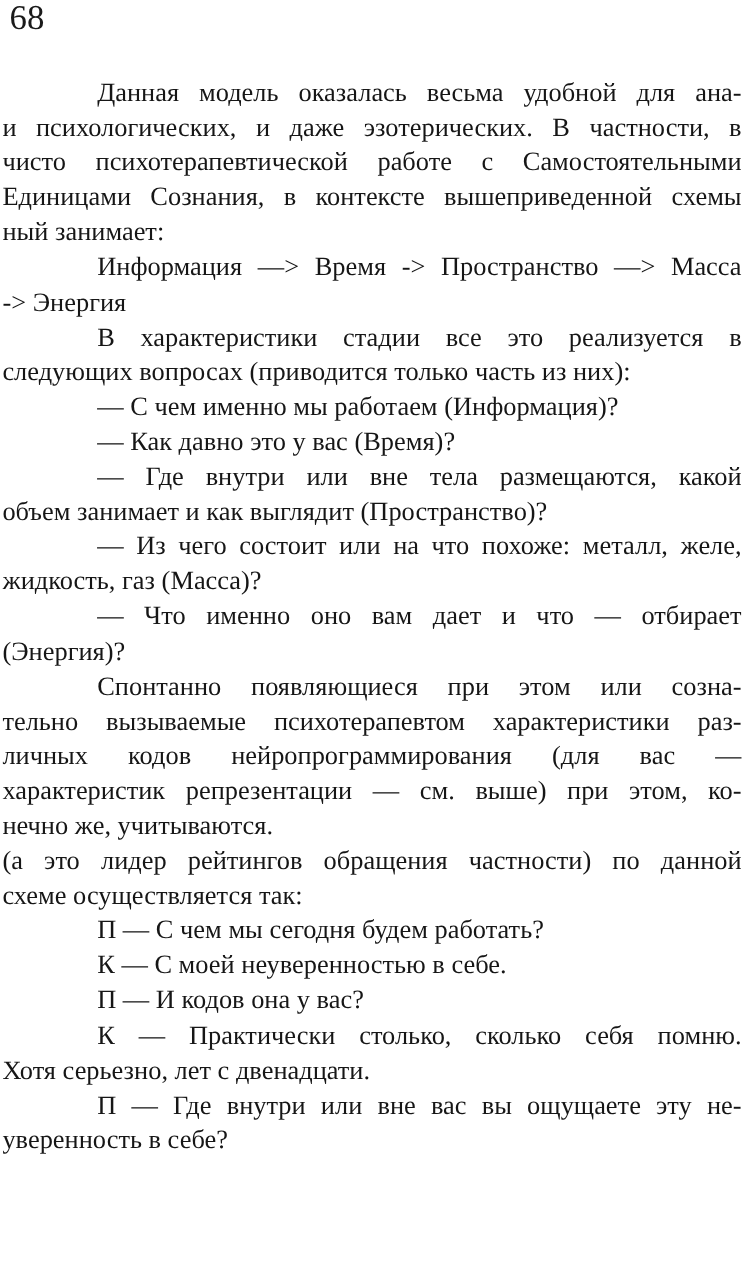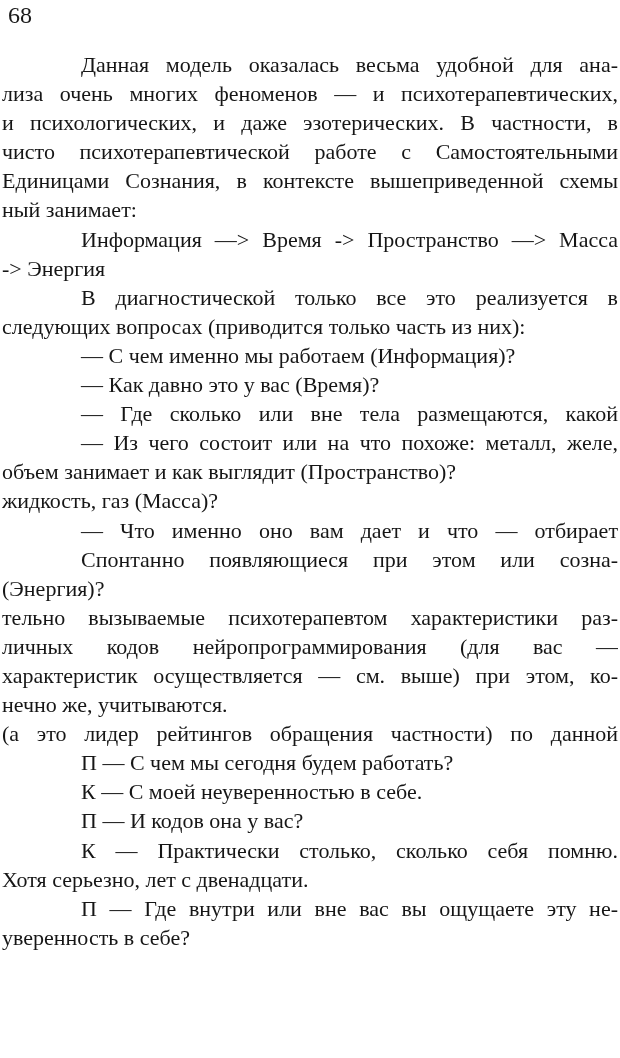--- a/index.html
+++ b/index.html
@@ -13,27 +13,27 @@
   }
   .page {
     position: relative;
     width: 620px;
     height: 1058px;
     background: #ffffff;
   }
   .page-number {
     margin: 2px 0 0 8px;
     height: 26px;
-    font-size: 24px;
+    font-size: 29px;
     line-height: 26px;
     text-align: left;
     color: #1a1a1a;
   }
   .text-block {
-    margin: 22px 2px 0 2px;
+    margin: 34px 2px 0 2px;
     font-size: 22px;
     color: #161616;
   }
   .line {
     height: 29.1px;
     line-height: 29.1px;
     overflow: hidden;
     text-align: justify;
     text-align-last: justify;
     white-space: normal;
@@ -45,43 +45,43 @@
     text-indent: 79px;
   }
 </style>
 </head>
 <body>
 
 <div class="page">
   <div class="page-number">68</div>
   <div class="text-block">
       <div class="line indent">Данная модель оказалась весьма удобной для ана-</div>
-      <div class="line">лиза очень многих феноменов — и психотерапевтических,</div>
       <div class="line">и психологических, и даже эзотерических. В частности, в</div>
       <div class="line">чисто психотерапевтической работе с Самостоятельными</div>
       <div class="line">Единицами Сознания, в контексте вышеприведенной схемы</div>
       <div class="line last">ный занимает:</div>
       <div class="line indent">Информация —&gt; Время -&gt; Пространство —&gt; Масса</div>
       <div class="line last">-&gt; Энергия</div>
-      <div class="line indent">В диагностической только все это реализуется в</div>
+      <div class="line indent">В характеристики стадии все это реализуется в</div>
       <div class="line last">следующих вопросах (приводится только часть из них):</div>
       <div class="line last indent">— С чем именно мы работаем (Информация)?</div>
       <div class="line last indent">— Как давно это у вас (Время)?</div>
-      <div class="line indent">— Где сколько или вне тела размещаются, какой</div>
+      <div class="line indent">— Где внутри или вне тела размещаются, какой</div>
+      <div class="line last">объем занимает и как выглядит (Пространство)?</div>
       <div class="line indent">— Из чего состоит или на что похоже: металл, желе,</div>
-      <div class="line last">объем занимает и как выглядит (Пространство)?</div>
       <div class="line last">жидкость, газ (Масса)?</div>
       <div class="line indent">— Что именно оно вам дает и что — отбирает</div>
+      <div class="line last">(Энергия)?</div>
       <div class="line indent">Спонтанно появляющиеся при этом или созна-</div>
-      <div class="line last">(Энергия)?</div>
       <div class="line">тельно вызываемые психотерапевтом характеристики раз-</div>
       <div class="line">личных кодов нейропрограммирования (для вас —</div>
-      <div class="line">характеристик осуществляется — см. выше) при этом, ко-</div>
+      <div class="line">характеристик репрезентации — см. выше) при этом, ко-</div>
       <div class="line last">нечно же, учитываются.</div>
       <div class="line">(а это лидер рейтингов обращения частности) по данной</div>
+      <div class="line last">схеме осуществляется так:</div>
       <div class="line last indent">П — С чем мы сегодня будем работать?</div>
       <div class="line last indent">К — С моей неуверенностью в себе.</div>
       <div class="line last indent">П — И кодов она у вас?</div>
       <div class="line indent">К — Практически столько, сколько себя помню.</div>
       <div class="line last">Хотя серьезно, лет с двенадцати.</div>
       <div class="line indent">П — Где внутри или вне вас вы ощущаете эту не-</div>
       <div class="line last">уверенность в себе?</div>
     </div>
 </div>
 

